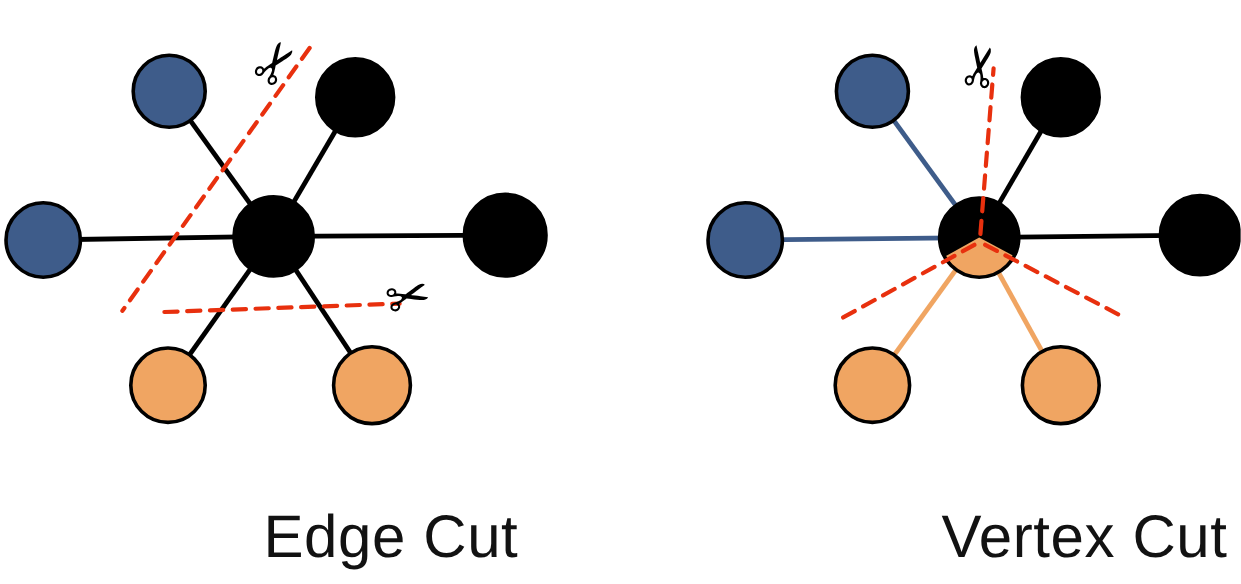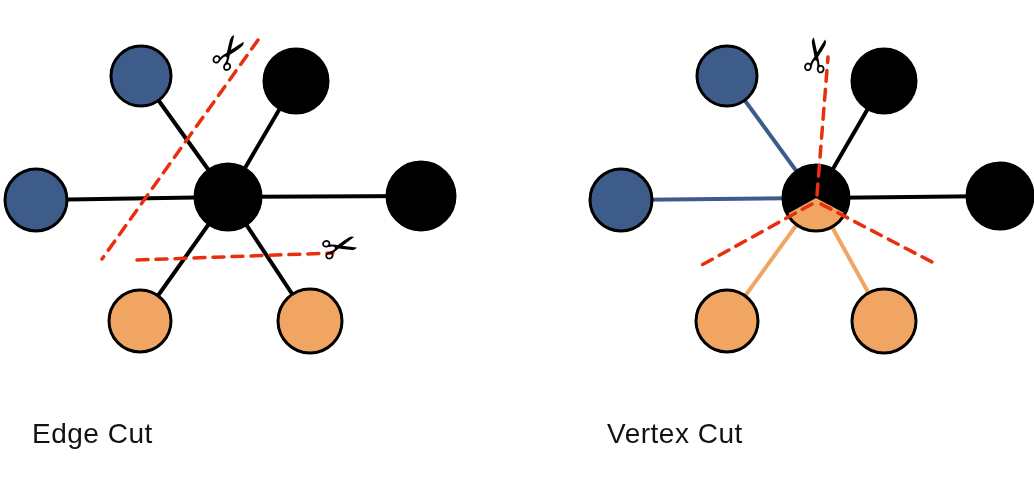--- a/index.html
+++ b/index.html
@@ -18,29 +18,29 @@
   #diagram-svg {
     position: absolute;
     inset: 0;
     width: 1034px;
     height: 487px;
   }
   .caption {
     position: absolute;
     top: 418px;
     width: 400px;
-    text-align: left;
-    font-size: 28px;
+    text-align: right;
+    font-size: 50px;
     font-weight: 400;
     color: #121212;
     letter-spacing: 0.5px;
     font-family: "Liberation Sans", sans-serif;
   }
   #cap-0 { left: 32px; }
-  #cap-1 { left: 607px; }
+  #cap-1 { left: 623px; }
 </style>
 </head>
 <body>
 
 <div class="canvas">
   <svg id="diagram-svg" viewBox="0 0 1034 487">
       <g>
         <line x1="228" y1="197" x2="141" y2="76" stroke="#000000" stroke-width="4"></line>
         <line x1="228" y1="197" x2="296" y2="81" stroke="#000000" stroke-width="4"></line>
         <line x1="228" y1="197" x2="36" y2="200" stroke="#000000" stroke-width="4"></line>

